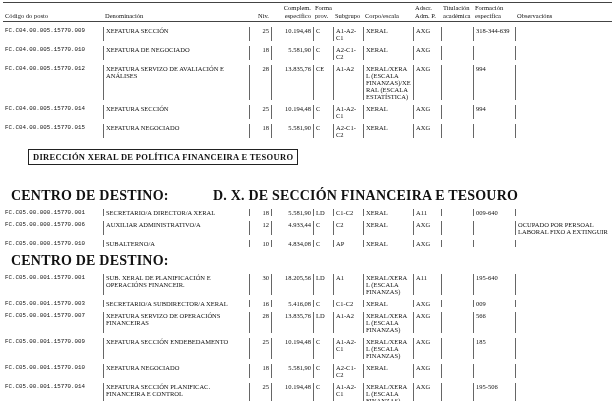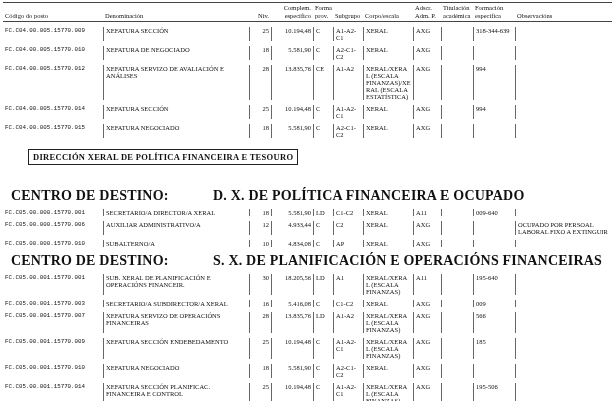--- a/index.html
+++ b/index.html
@@ -169,21 +169,21 @@
     </div>
 
   <div>
     <div class="division-box">
       <span>DIRECCIÓN XERAL DE POLÍTICA FINANCEIRA E TESOURO</span>
     </div>
   </div>
 
   <div class="centro">
     <span class="centro-label">CENTRO DE DESTINO:</span>
-    <span class="centro-name">D. X. DE POLÍTICA FINANCEIRA E OCUPADO</span>
+    <span class="centro-name">D. X. DE SECCIÓN FINANCEIRA E TESOURO</span>
   </div>
   <div class="rows">
       <div class="trow">
         <div class="cell c0">FC.C05.00.000.15770.001</div>
         <div class="cell c1">SECRETARIO/A DIRECTOR/A XERAL</div>
         <div class="cell c2">18</div>
         <div class="cell c3">5.581,90</div>
         <div class="cell c4">LD</div>
         <div class="cell c5">C1-C2</div>
         <div class="cell c6">XERAL</div>
@@ -215,21 +215,20 @@
         <div class="cell c6">XERAL</div>
         <div class="cell c7">AXG</div>
         <div class="cell c8"></div>
         <div class="cell c9"></div>
         <div class="cell c10"></div>
       </div>
     </div>
 
   <div class="centro">
     <span class="centro-label">CENTRO DE DESTINO:</span>
-    <span class="centro-name">S. X. DE PLANIFICACIÓN E OPERACIÓNS FINANCEIRAS</span>
   </div>
   <div class="rows">
       <div class="trow">
         <div class="cell c0">FC.C05.00.001.15770.001</div>
         <div class="cell c1">SUB. XERAL DE PLANIFICACIÓN E OPERACIÓNS FINANCEIR.</div>
         <div class="cell c2">30</div>
         <div class="cell c3">18.205,56</div>
         <div class="cell c4">LD</div>
         <div class="cell c5">A1</div>
         <div class="cell c6">XERAL/XERAL (ESCALA FINANZAS)</div>

